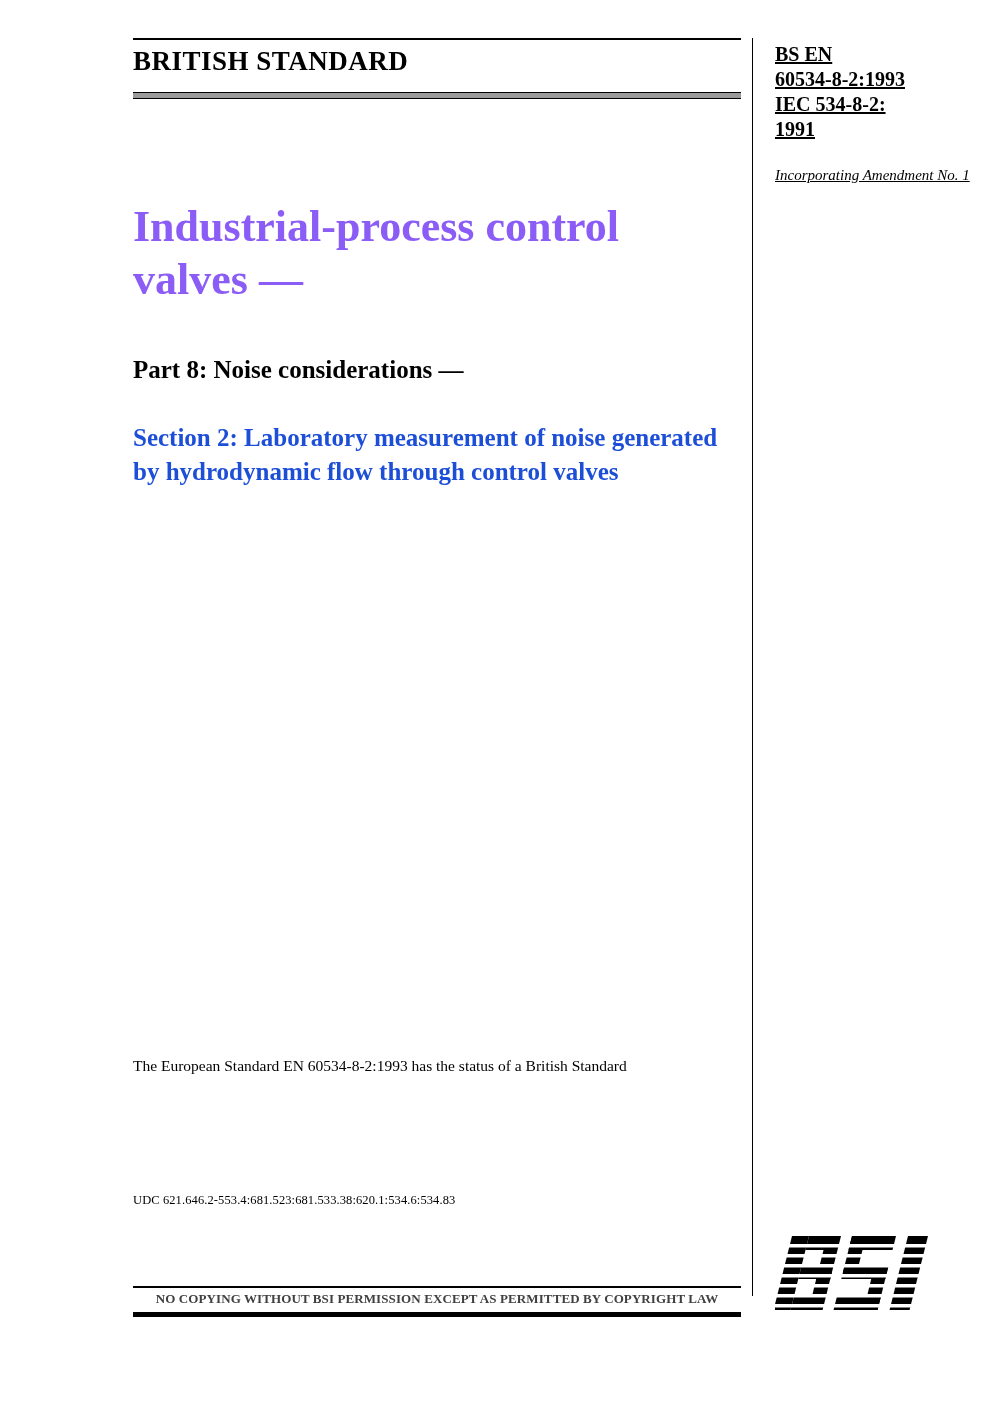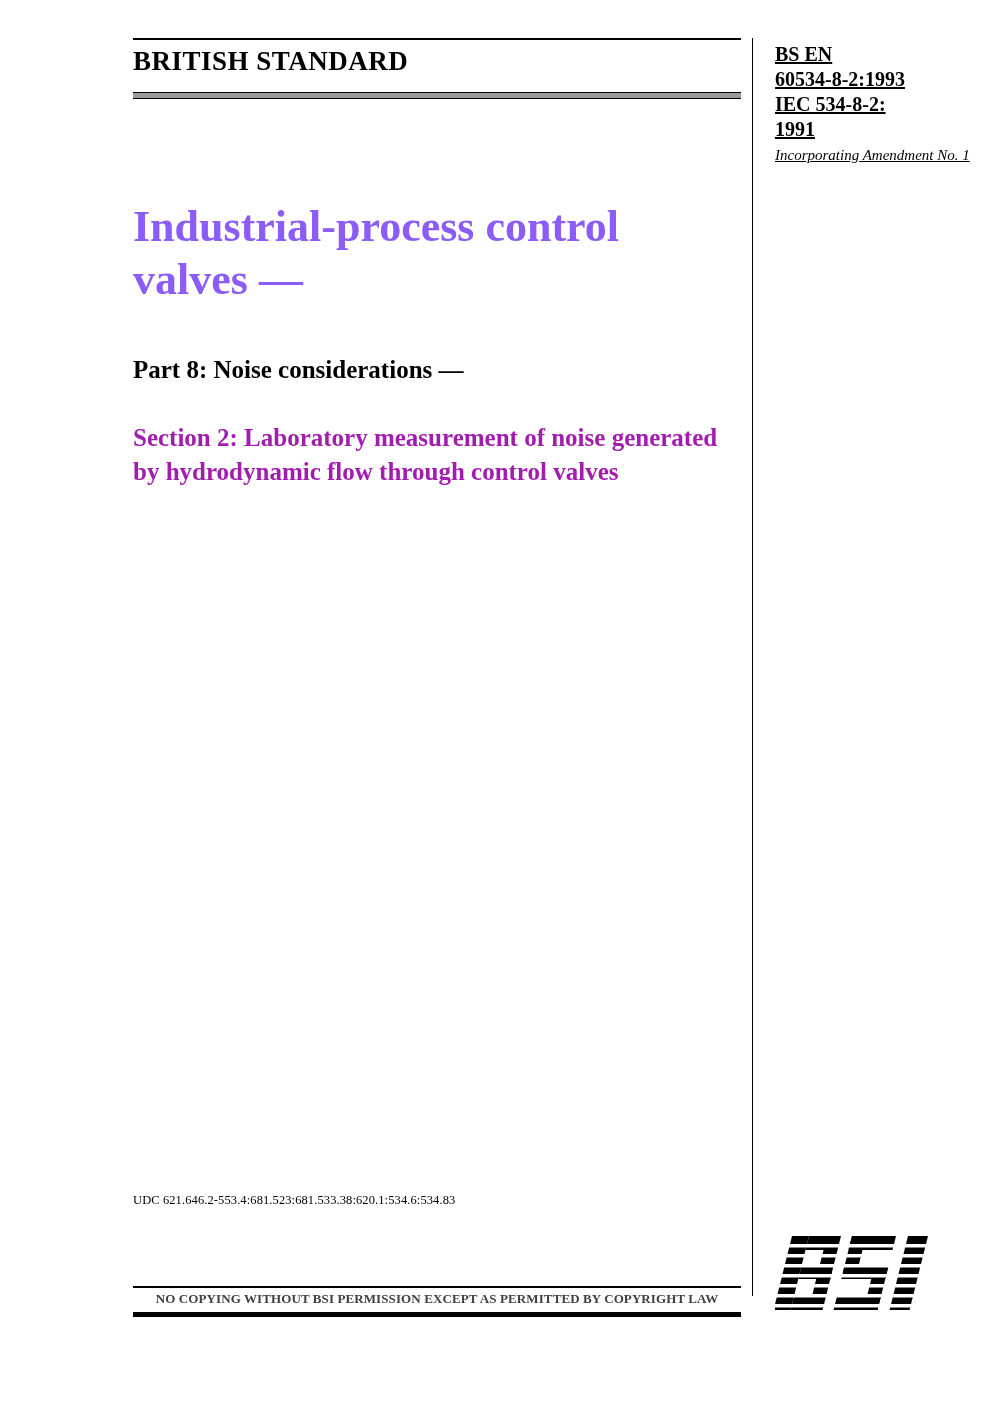--- a/index.html
+++ b/index.html
@@ -73,21 +73,21 @@
     text-decoration: underline;
   }
   .refblock .ref-line {
     font-family: "Liberation Serif", serif;
     font-weight: bold;
     font-size: 20px;
     line-height: 25px;
     color: #000;
   }
   .refblock .ref-sub {
-    margin-top: 4px;
+    margin-top: 24px;
     font-family: "Liberation Serif", serif;
     font-style: italic;
     font-size: 15px;
     line-height: 19px;
     color: #000;
   }
 
   
   .main-title {
     position: absolute;
@@ -113,21 +113,21 @@
   }
   .section-title {
     position: absolute;
     left: 133px;
     top: 421px;
     width: 615px;
     font-family: "Liberation Serif", serif;
     font-weight: bold;
     font-size: 25px;
     line-height: 34px;
-    color: #a21caf;
+    color: #1d4ed8;
   }
 
   
   .status-note {
     position: absolute;
     left: 133px;
     top: 1055px;
     width: 560px;
     font-family: "Liberation Serif", serif;
     font-size: 15.5px;
@@ -206,20 +206,21 @@
     <div class="ref-line">1991</div>
     <div class="ref-sub">Incorporating Amendment No. 1</div>
   </div>
 
   <div class="main-title">Industrial-process control valves —</div>
 
   <div class="part-title">Part 8: Noise considerations —</div>
 
   <div class="section-title">Section 2: Laboratory measurement of noise generated by hydrodynamic flow through control valves</div>
 
+  <div class="status-note">The European Standard EN 60534-8-2:1993 has the status of a British Standard</div>
 
   <div class="udc">UDC 621.646.2-553.4:681.523:681.533.38:620.1:534.6:534.83</div>
 
   <div class="footer-rule-top"></div>
 
   <div class="footer-text">NO COPYING WITHOUT BSI PERMISSION EXCEPT AS PERMITTED BY COPYRIGHT LAW</div>
 
   <div class="footer-rule-bottom"></div>
 
   <div class="bsi-logo">

